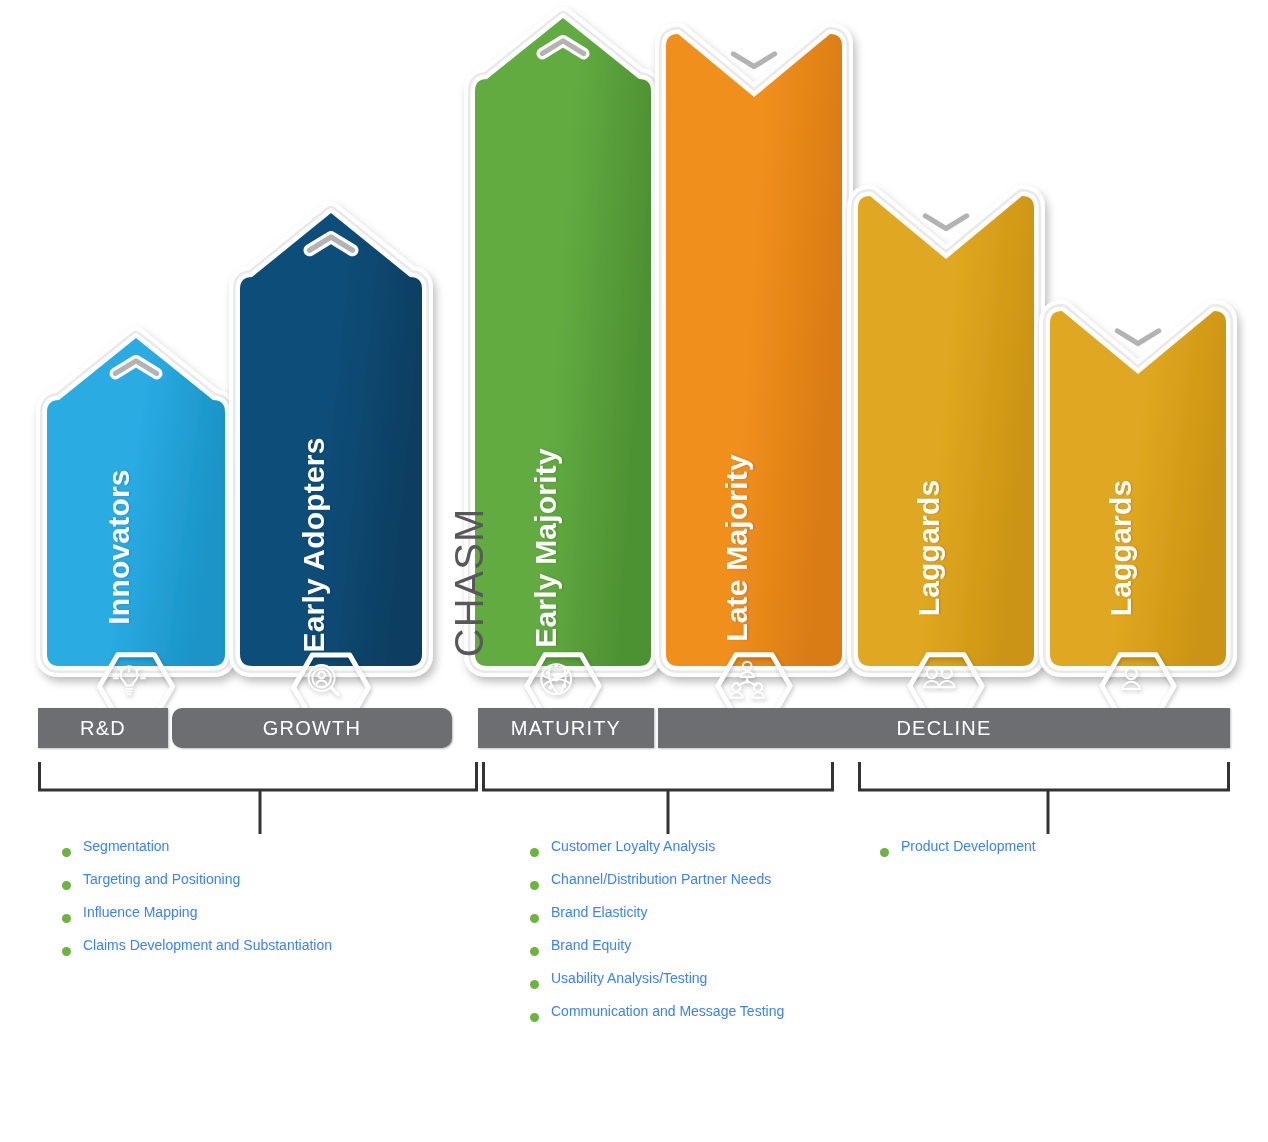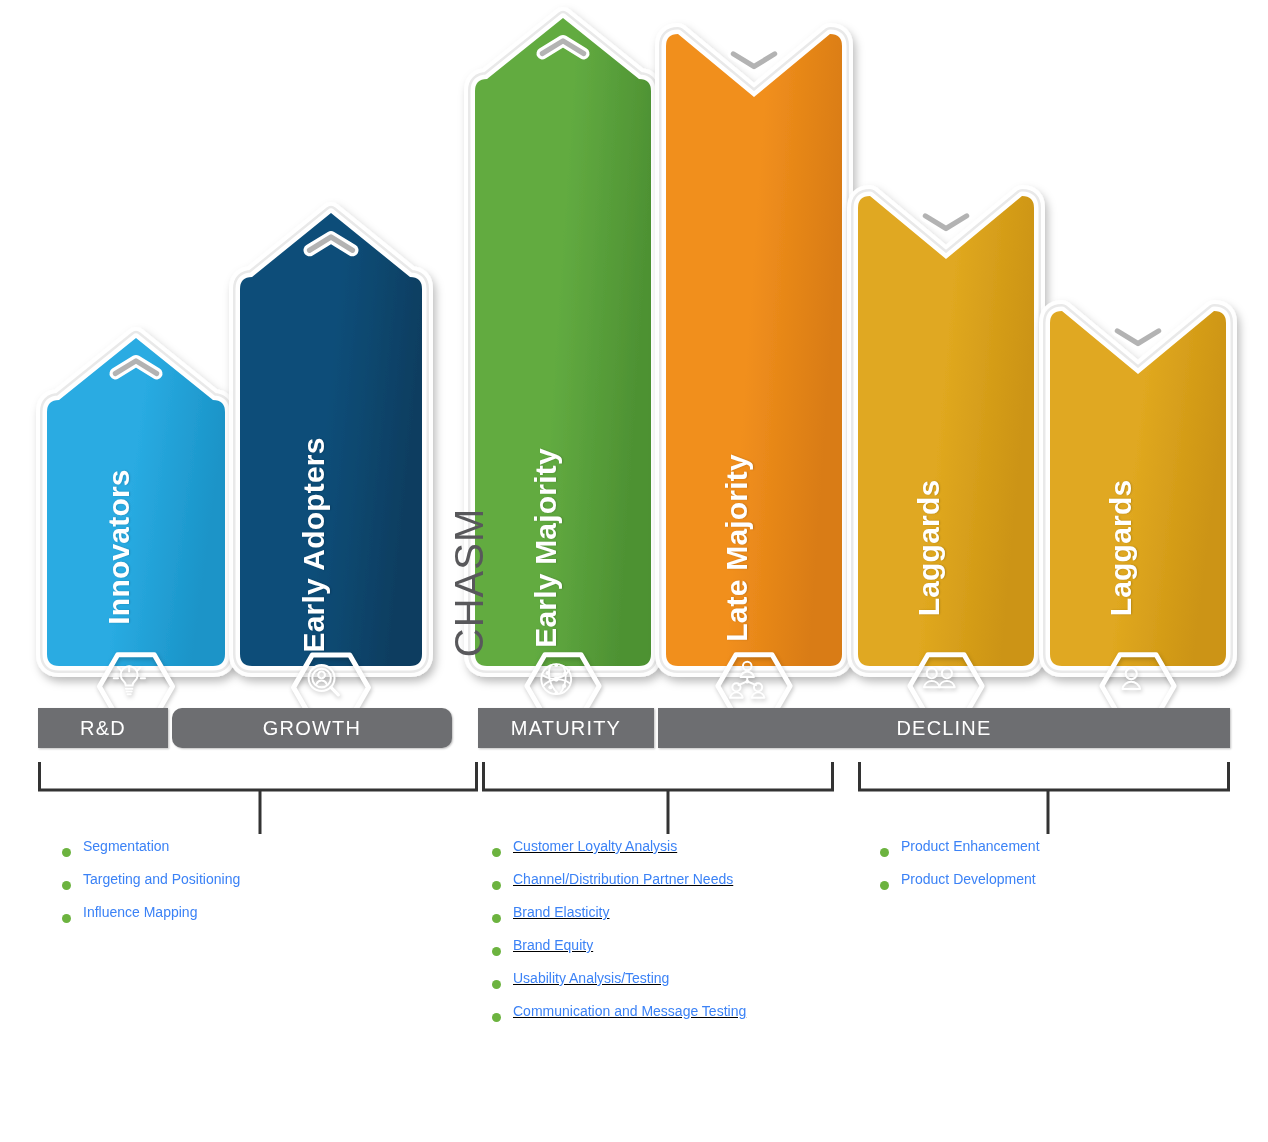--- a/index.html
+++ b/index.html
@@ -622,22 +622,26 @@
           <span class="bullet-text">Segmentation</span>
         </div>
         <div class="bullet-item">
           <span class="bullet-dot" style="background: rgb(108, 179, 63);"></span>
           <span class="bullet-text">Targeting and Positioning</span>
         </div>
         <div class="bullet-item">
           <span class="bullet-dot" style="background: rgb(108, 179, 63);"></span>
           <span class="bullet-text">Influence Mapping</span>
         </div>
-      </div>
-      <div class="bullet-col" style="left: 492px; top: 838px; width: 330px; text-decoration: underline;">
+        <div class="bullet-item">
+          <span class="bullet-dot" style="background: rgb(108, 179, 63);"></span>
+          <span class="bullet-text">Claims Development and Substantiation</span>
+        </div>
+      </div>
+      <div class="bullet-col" style="left: 530px; top: 838px; width: 330px;">
         <div class="bullet-item">
           <span class="bullet-dot" style="background: rgb(108, 179, 63);"></span>
           <span class="bullet-text">Customer Loyalty Analysis</span>
         </div>
         <div class="bullet-item">
           <span class="bullet-dot" style="background: rgb(108, 179, 63);"></span>
           <span class="bullet-text">Channel/Distribution Partner Needs</span>
         </div>
         <div class="bullet-item">
           <span class="bullet-dot" style="background: rgb(108, 179, 63);"></span>
@@ -652,22 +656,18 @@
           <span class="bullet-text">Usability Analysis/Testing</span>
         </div>
         <div class="bullet-item">
           <span class="bullet-dot" style="background: rgb(108, 179, 63);"></span>
           <span class="bullet-text">Communication and Message Testing</span>
         </div>
       </div>
       <div class="bullet-col" style="left: 880px; top: 838px; width: 330px;">
         <div class="bullet-item">
           <span class="bullet-dot" style="background: rgb(108, 179, 63);"></span>
-          <span class="bullet-text">Product Enhancement</span>
-        </div>
-        <div class="bullet-item">
-          <span class="bullet-dot" style="background: rgb(108, 179, 63);"></span>
           <span class="bullet-text">Product Development</span>
         </div>
       </div>
     </div>
 
 </div>
 
 </body></html>

